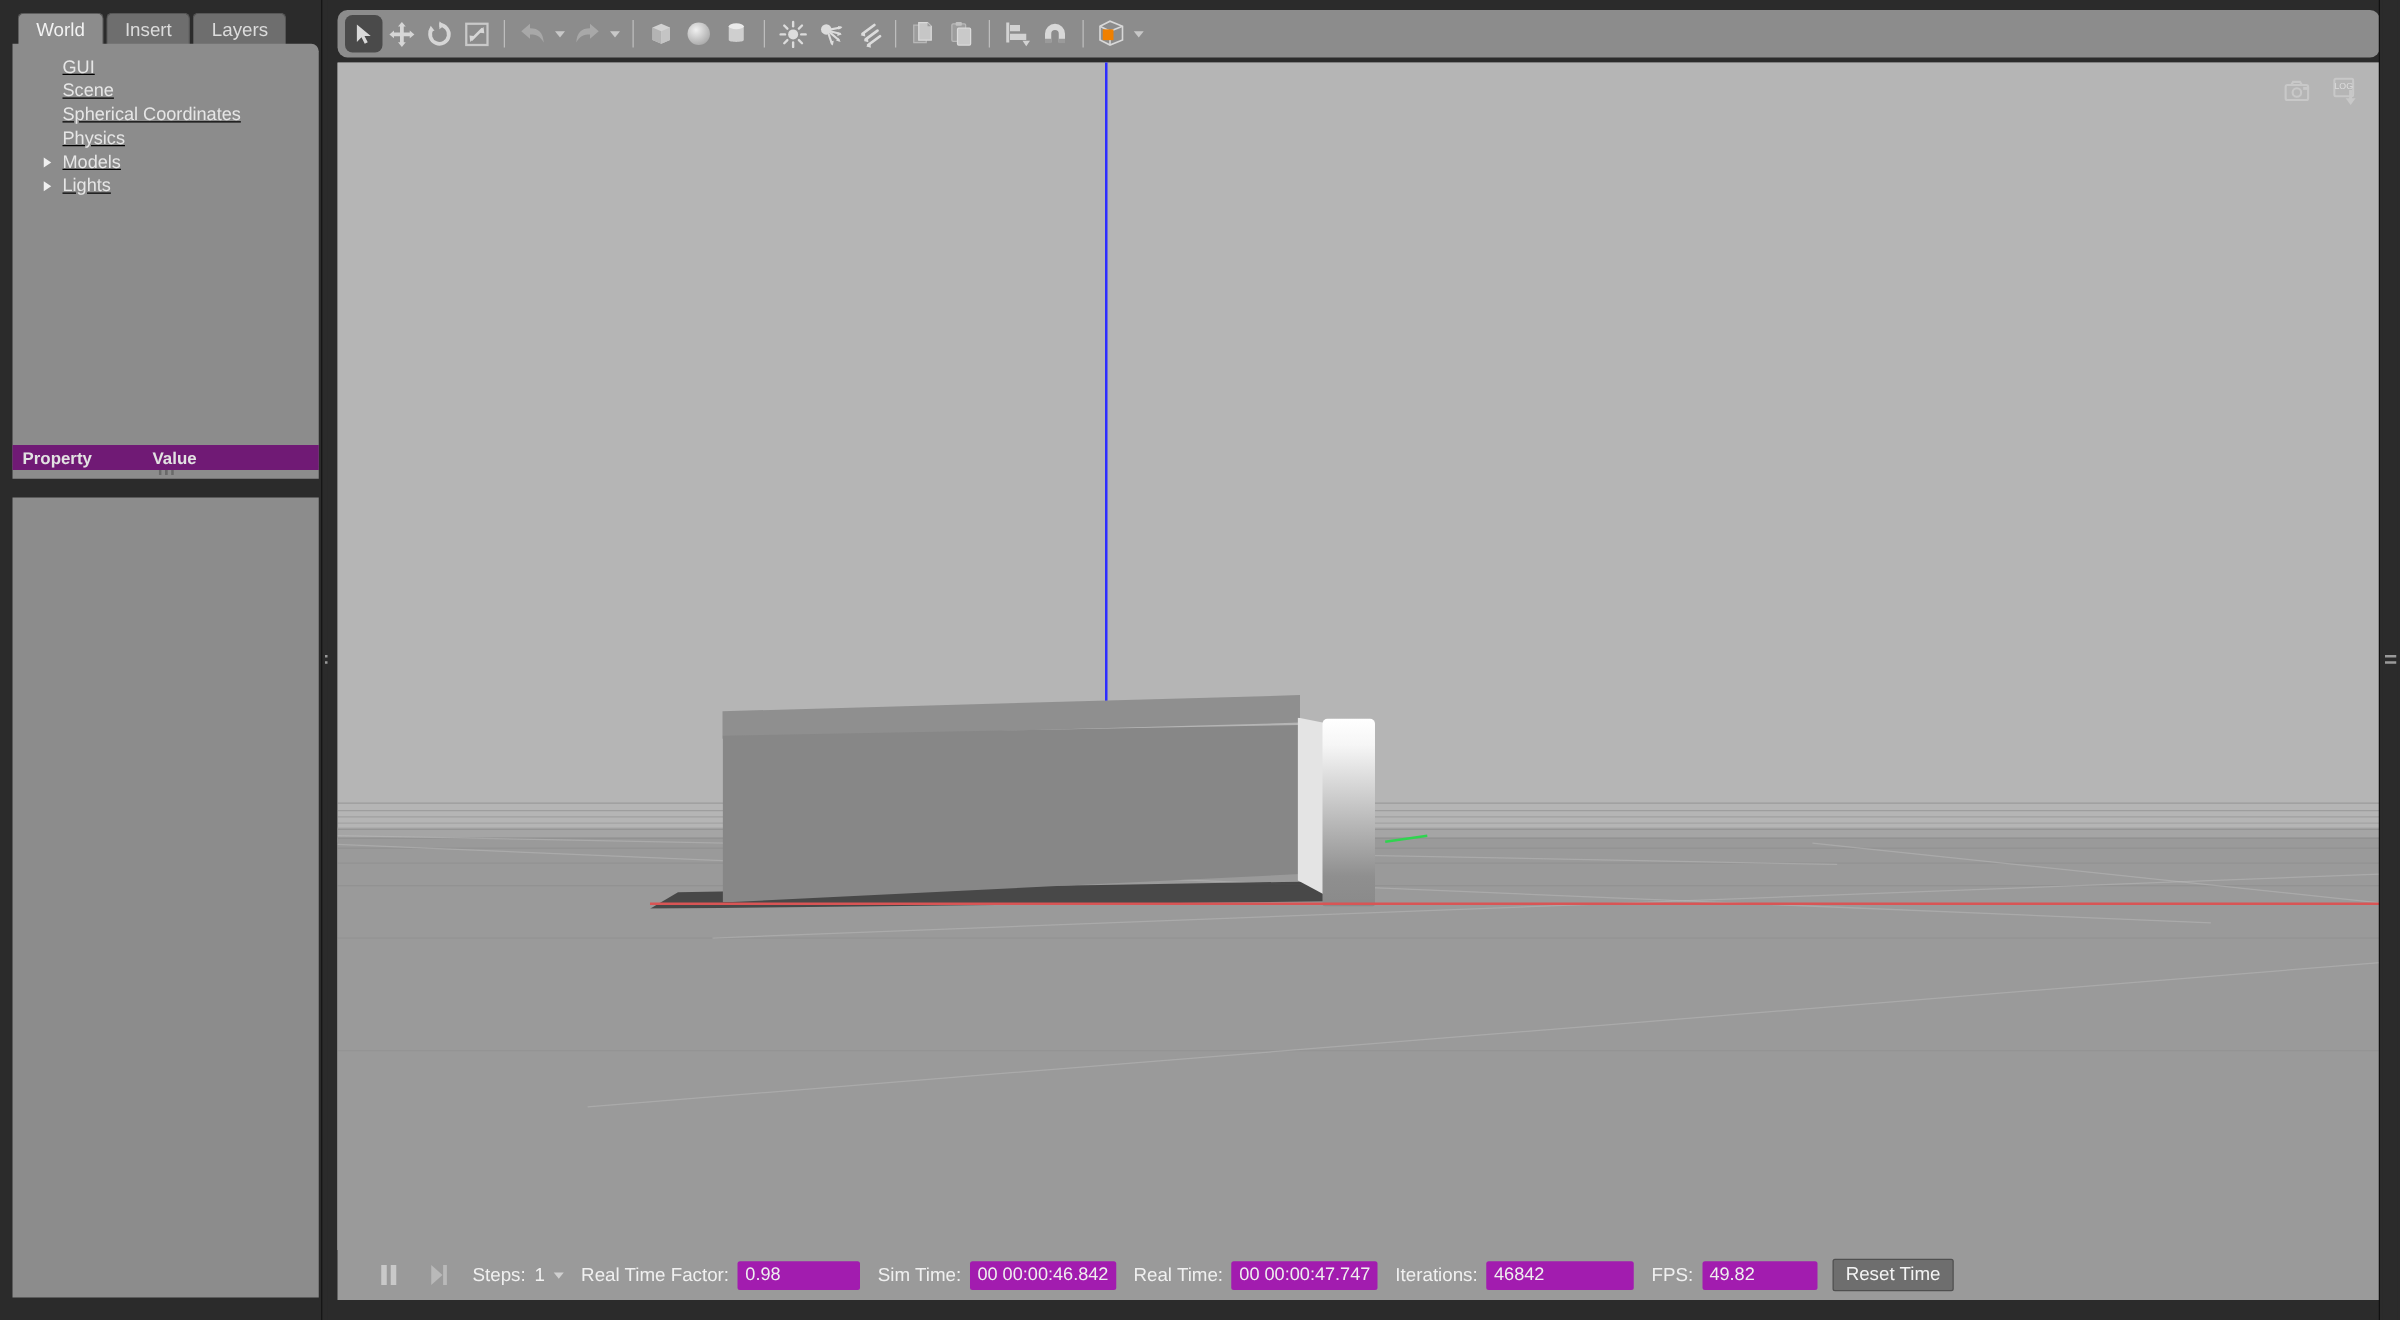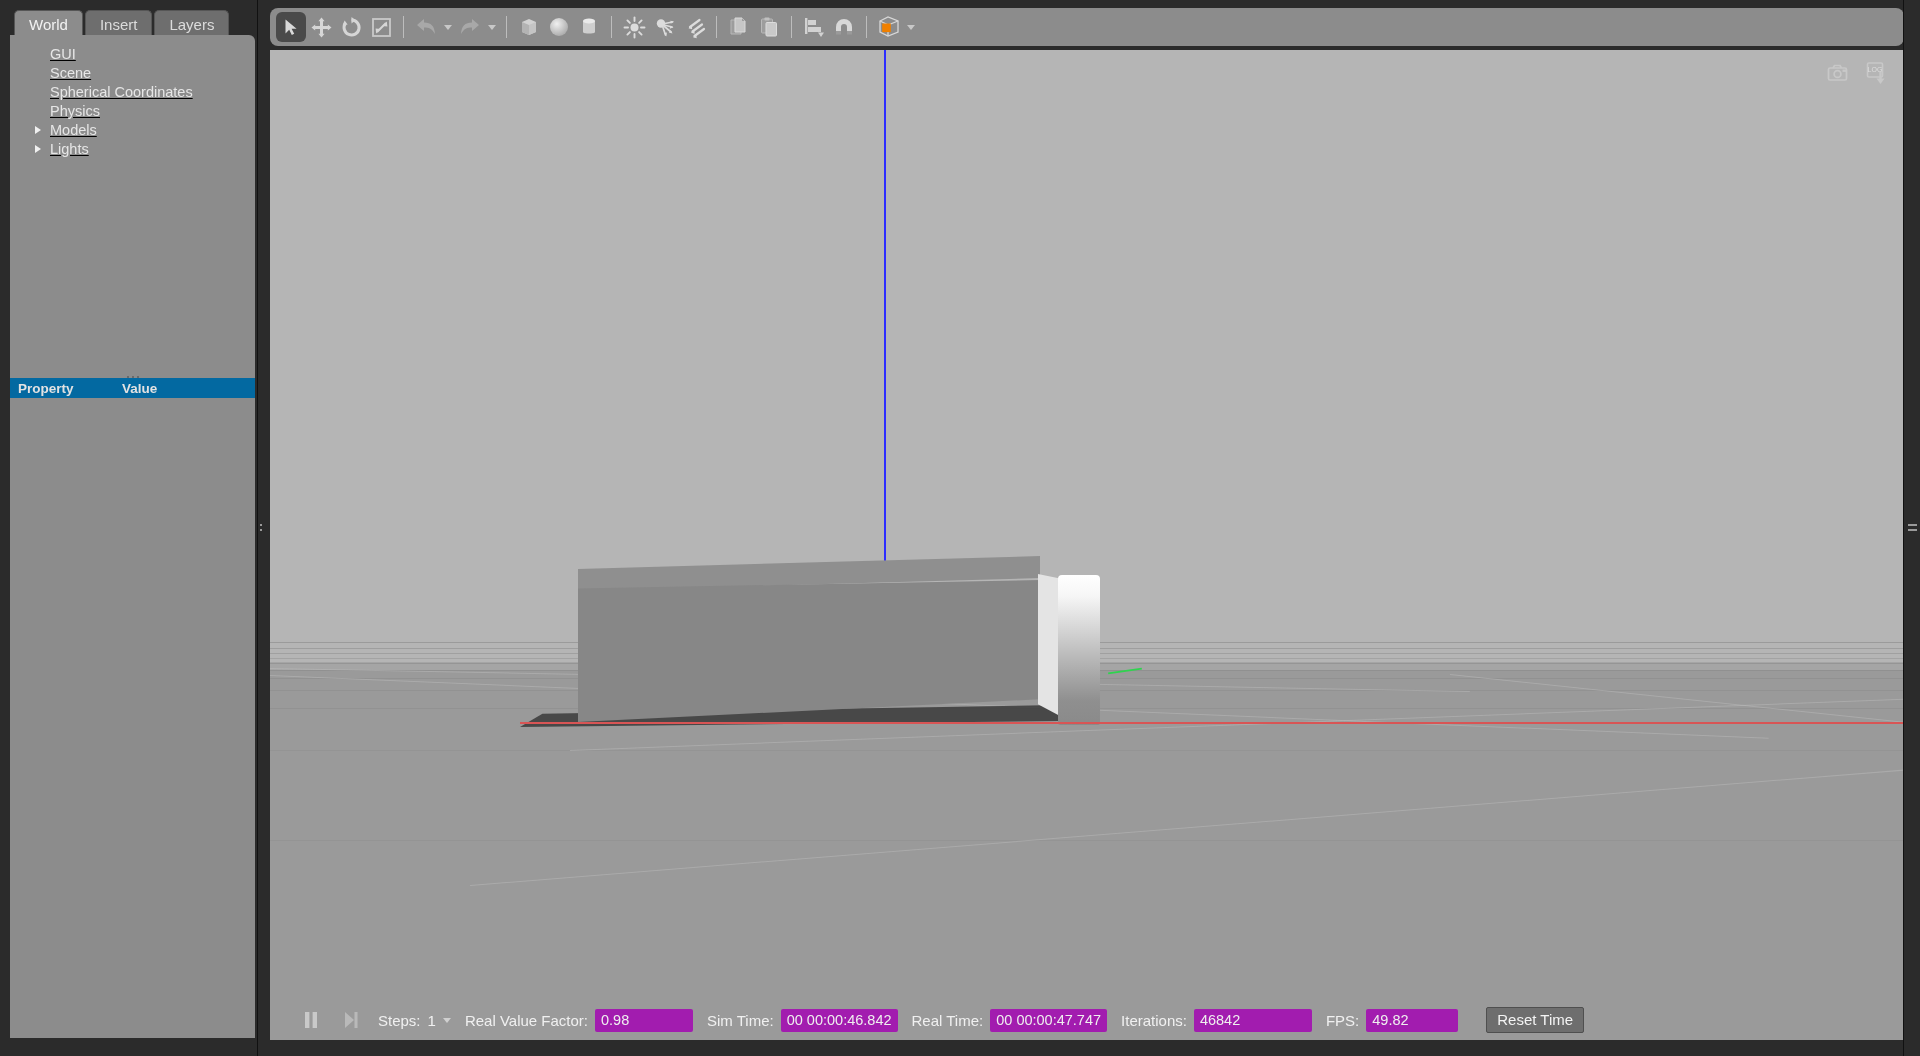--- a/index.html
+++ b/index.html
@@ -57,22 +57,22 @@
     background:#8c8c8c;
     display:flex; align-items:center; justify-content:center;
   }
   #splitter-h .grip {
     width:12px; height:4px;
     background:
       linear-gradient(to right,#6a6a6a 2px, transparent 2px) 0 0/5px 4px repeat-x;
   }
 
   #prop-header {
-    position:absolute; left:10px; top:378px; width:245px; height:20px;
-    background:#0369a1; display:flex; align-items:center;
+    position:absolute; left:10px; top:356px; width:245px; height:20px;
+    background:#701a75; display:flex; align-items:center;
   }
   #prop-header .col {
     font-size:13.5px; font-weight:bold; color:#e2e2e2;
   }
   #prop-header .col.property { padding-left:8px; width:112px; }
   #prop-header .col.value { }
 
   #prop-body {
     position:absolute; left:10px; top:398px; width:245px; height:640px;
     background:#8c8c8c;
@@ -210,21 +210,21 @@
     border-top:5px solid #d0d0d0;
     border-left:4px solid transparent;
     border-right:4px solid transparent;
   }
   #reset-time-btn {
     background:#6e6e6e; color:#f4f4f4;
     border:1px solid #4f4f4f;
     height:26px; line-height:24px;
     padding:0 10px; font-size:15px;
     border-radius:2px; white-space:nowrap;
-    margin-left:28px; flex:none;
+    margin-left:12px; flex:none;
   }
 
   
   #watermark {
     position:absolute; right:6px; bottom:8px;
     font-family:"Liberation Serif", serif;
     font-size:25px; color:rgba(226,226,226,0.55);
     letter-spacing:1px; white-space:nowrap;
     pointer-events:none;
   }
@@ -553,21 +553,21 @@
         <svg width="18" height="20" viewBox="0 0 18 20">
           <path d="M3 2 L12 10 L3 18 Z" fill="#b9b9b9"></path>
           <rect x="12.5" y="2" width="3" height="16" fill="#b9b9b9"></rect>
         </svg>
       </div>
 
       <span class="sb-label">Steps:</span>
       <span class="sb-value-plain">1</span>
       <span class="sb-caret"></span>
 
-      <span class="sb-label">Real Value Factor:</span>
+      <span class="sb-label">Real Time Factor:</span>
       <span class="sb-field" style="width:98px;">0.98</span>
 
       <span class="sb-label">Sim Time:</span>
       <span class="sb-field">00 00:00:46.842</span>
 
       <span class="sb-label">Real Time:</span>
       <span class="sb-field">00 00:00:47.747</span>
 
       <span class="sb-label">Iterations:</span>
       <span class="sb-field" style="width:118px;">46842</span>

